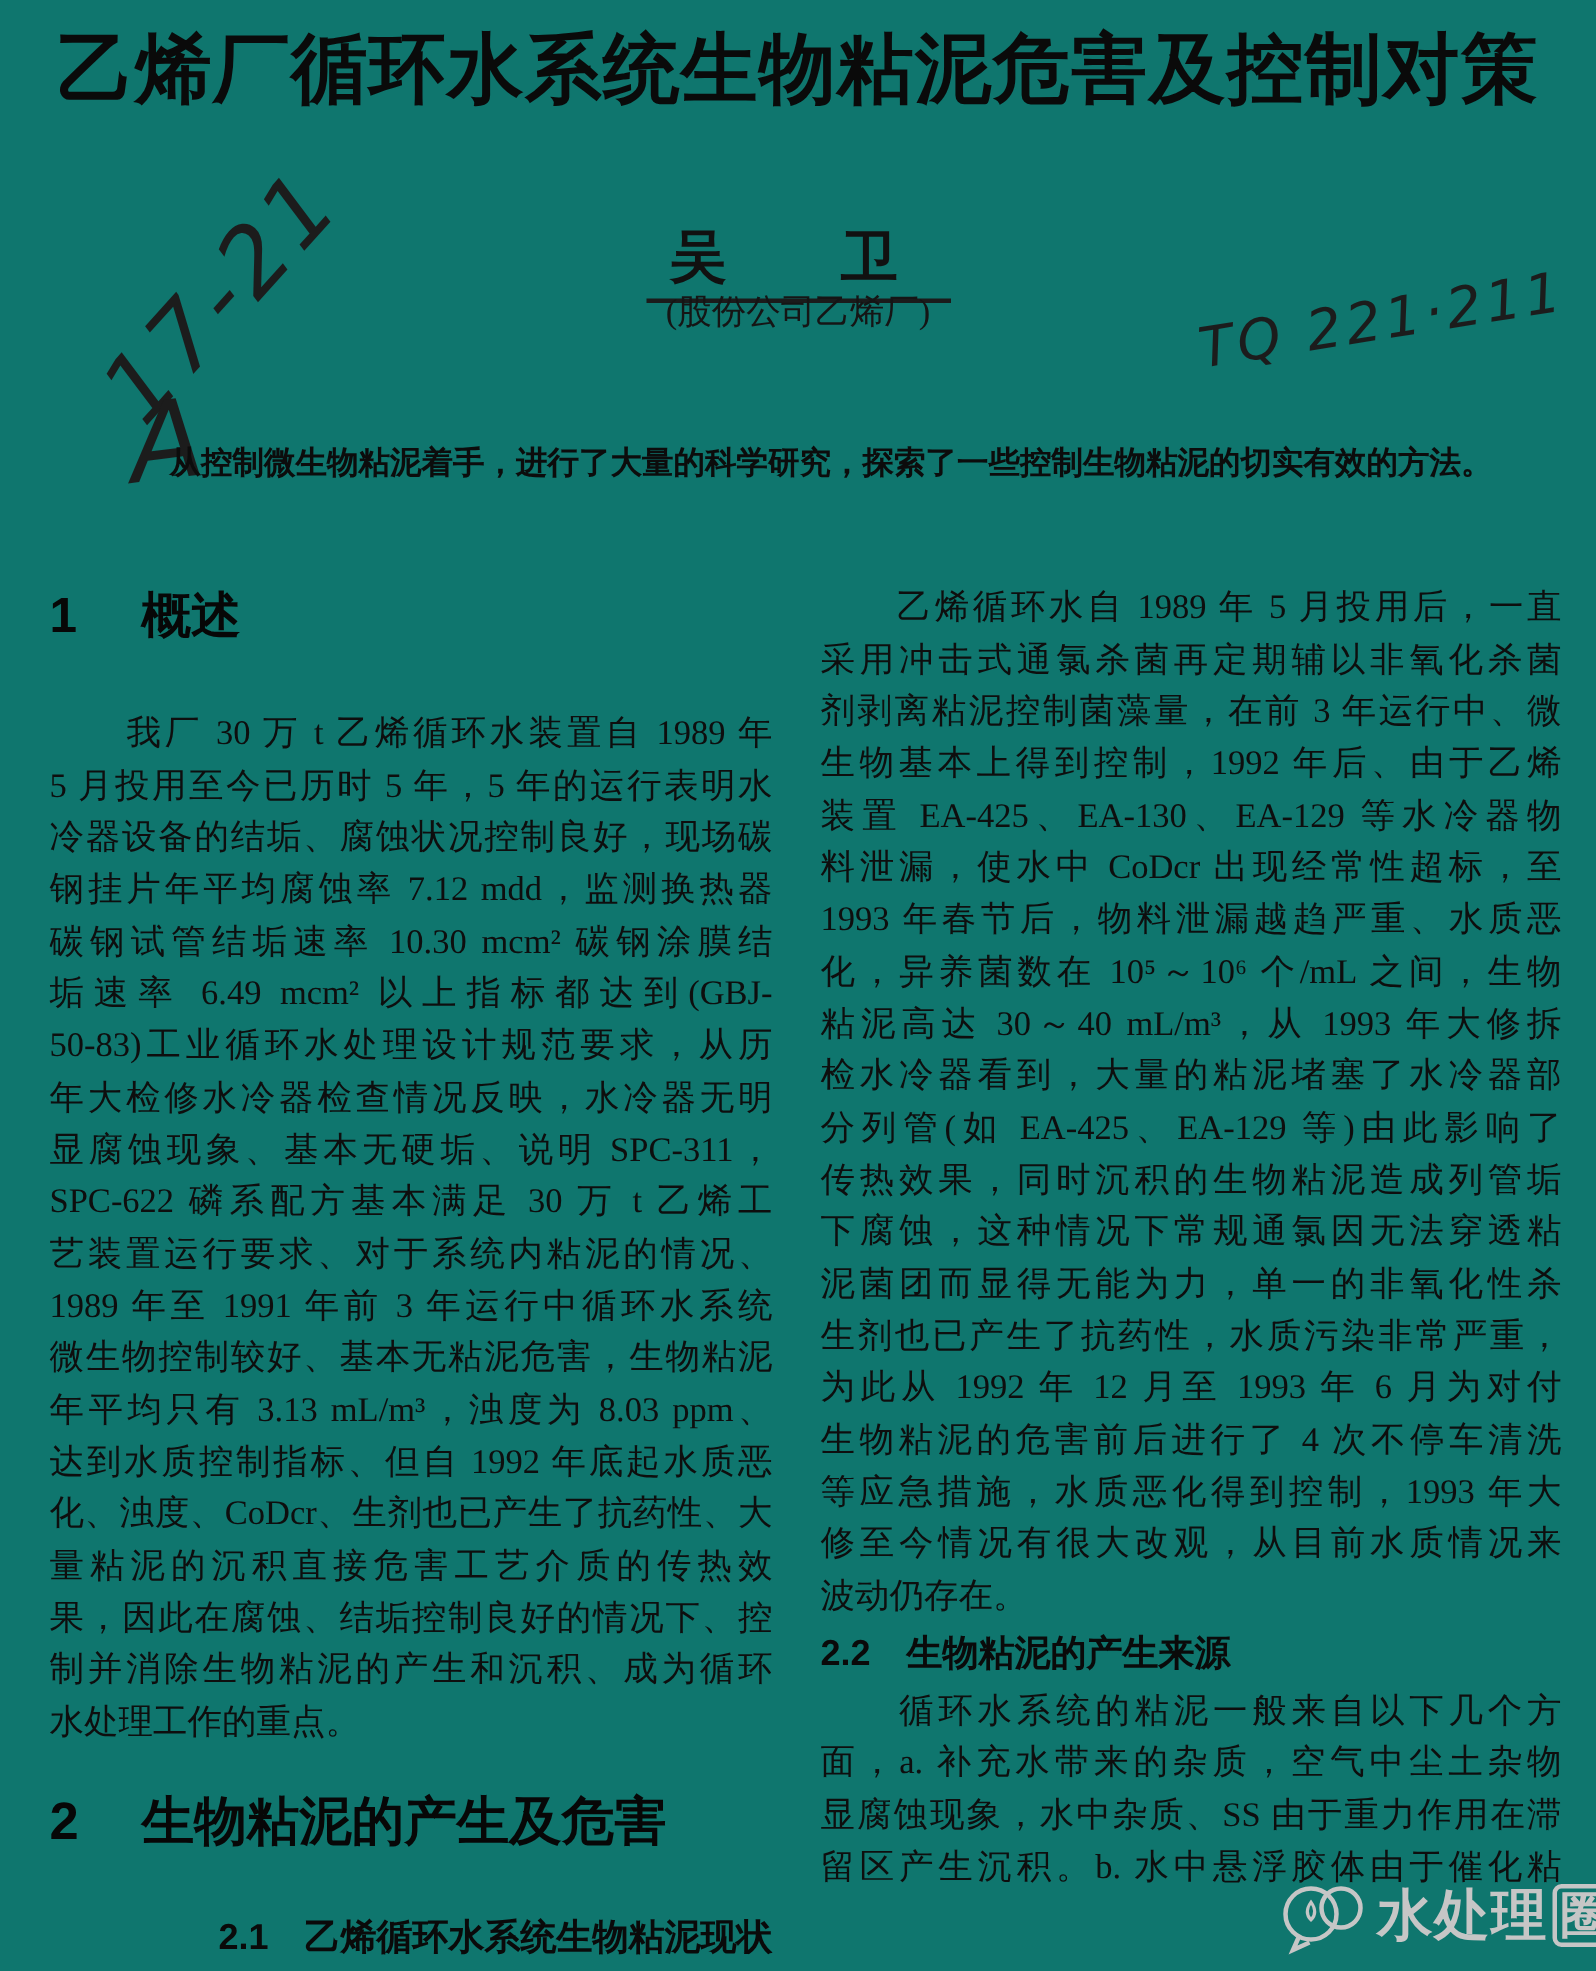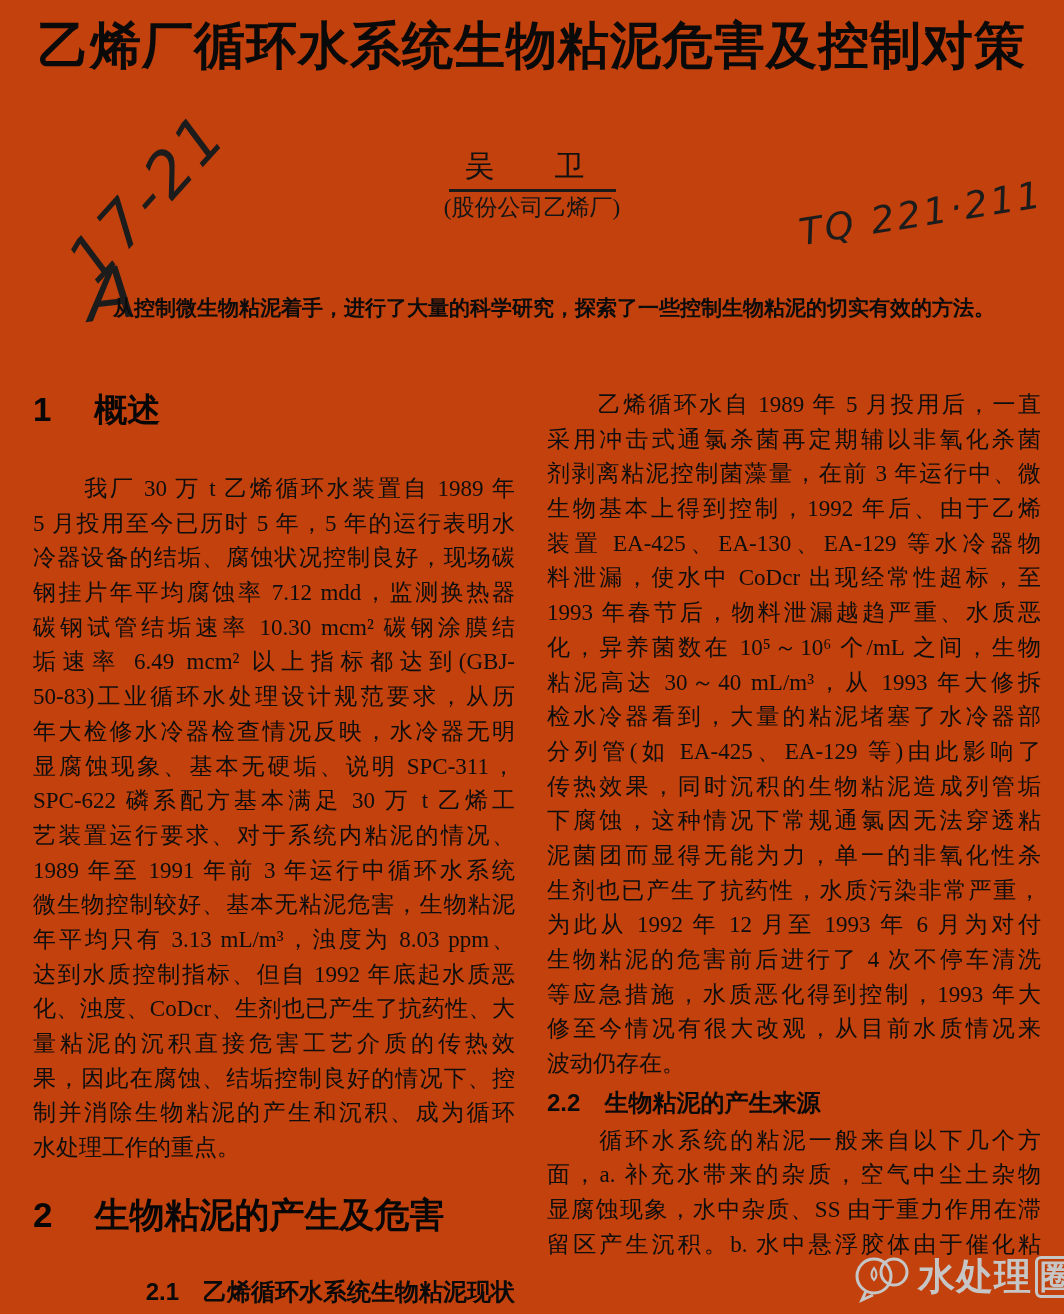--- a/index.html
+++ b/index.html
@@ -1,38 +1,38 @@
 <!DOCTYPE html>
 <html><head>
 <meta charset="utf-8">
 <style>
   html,body { margin:0; padding:0; background:#888; }
   .page {
     position:relative;
     width:1064px; height:1314px;
     margin:0 auto;
-    background:#c2410c;
+    background:#0f766e;
     overflow:hidden;
     color:#111;
     font-family:"Liberation Serif","DejaVu Serif",serif;
   }
   
   .doc-title {
     position:absolute; top:12px; left:0; width:1064px;
     text-align:center;
     font-family:"Liberation Sans","DejaVu Sans",sans-serif;
     font-weight:bold; font-size:51px; letter-spacing:1px;
     color:#0a0a0a;
   }
   .author-wrap {
     position:absolute; top:146px; left:0; width:1064px; text-align:center;
   }
   .author {
     display:inline-block;
-    font-size:30px; font-weight:normal; letter-spacing:0.5em;
+    font-size:38px; font-weight:bold; letter-spacing:0.5em;
     padding:0 16px 2px 16px;
     border-bottom:3px solid #1b1b1b;
   }
   .affiliation {
     position:absolute; top:192px; left:0; width:1064px; text-align:center;
     font-size:23px; color:#151515;
   }
   .abstract {
     position:absolute; top:294px; left:113px; width:800px;
     font-family:"Liberation Sans","DejaVu Sans",sans-serif;

